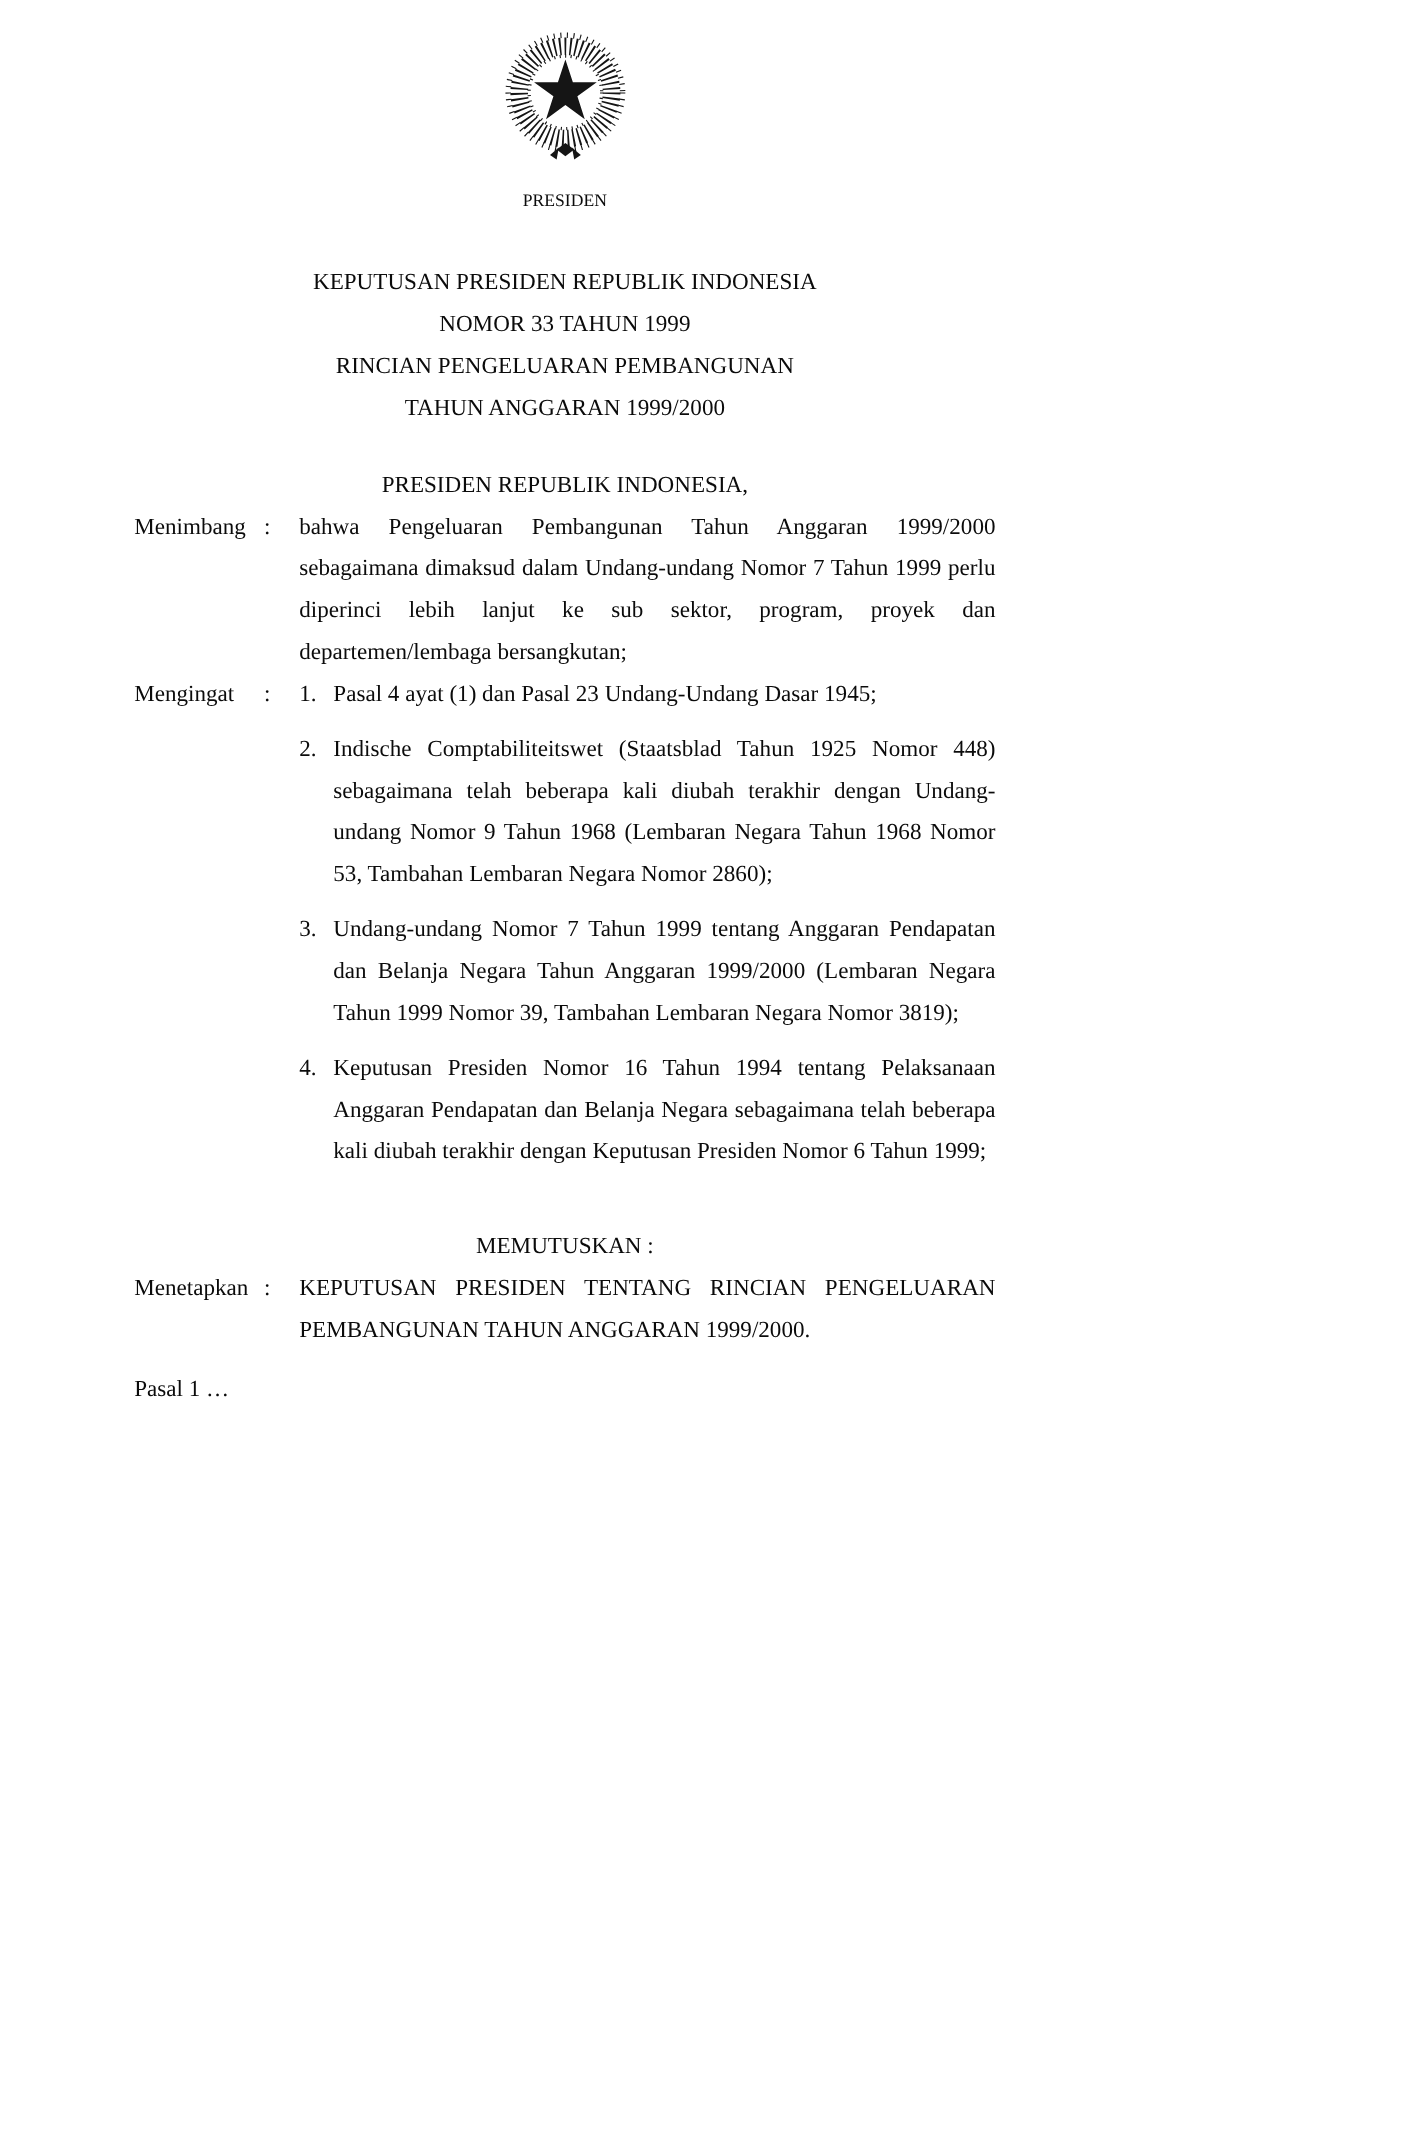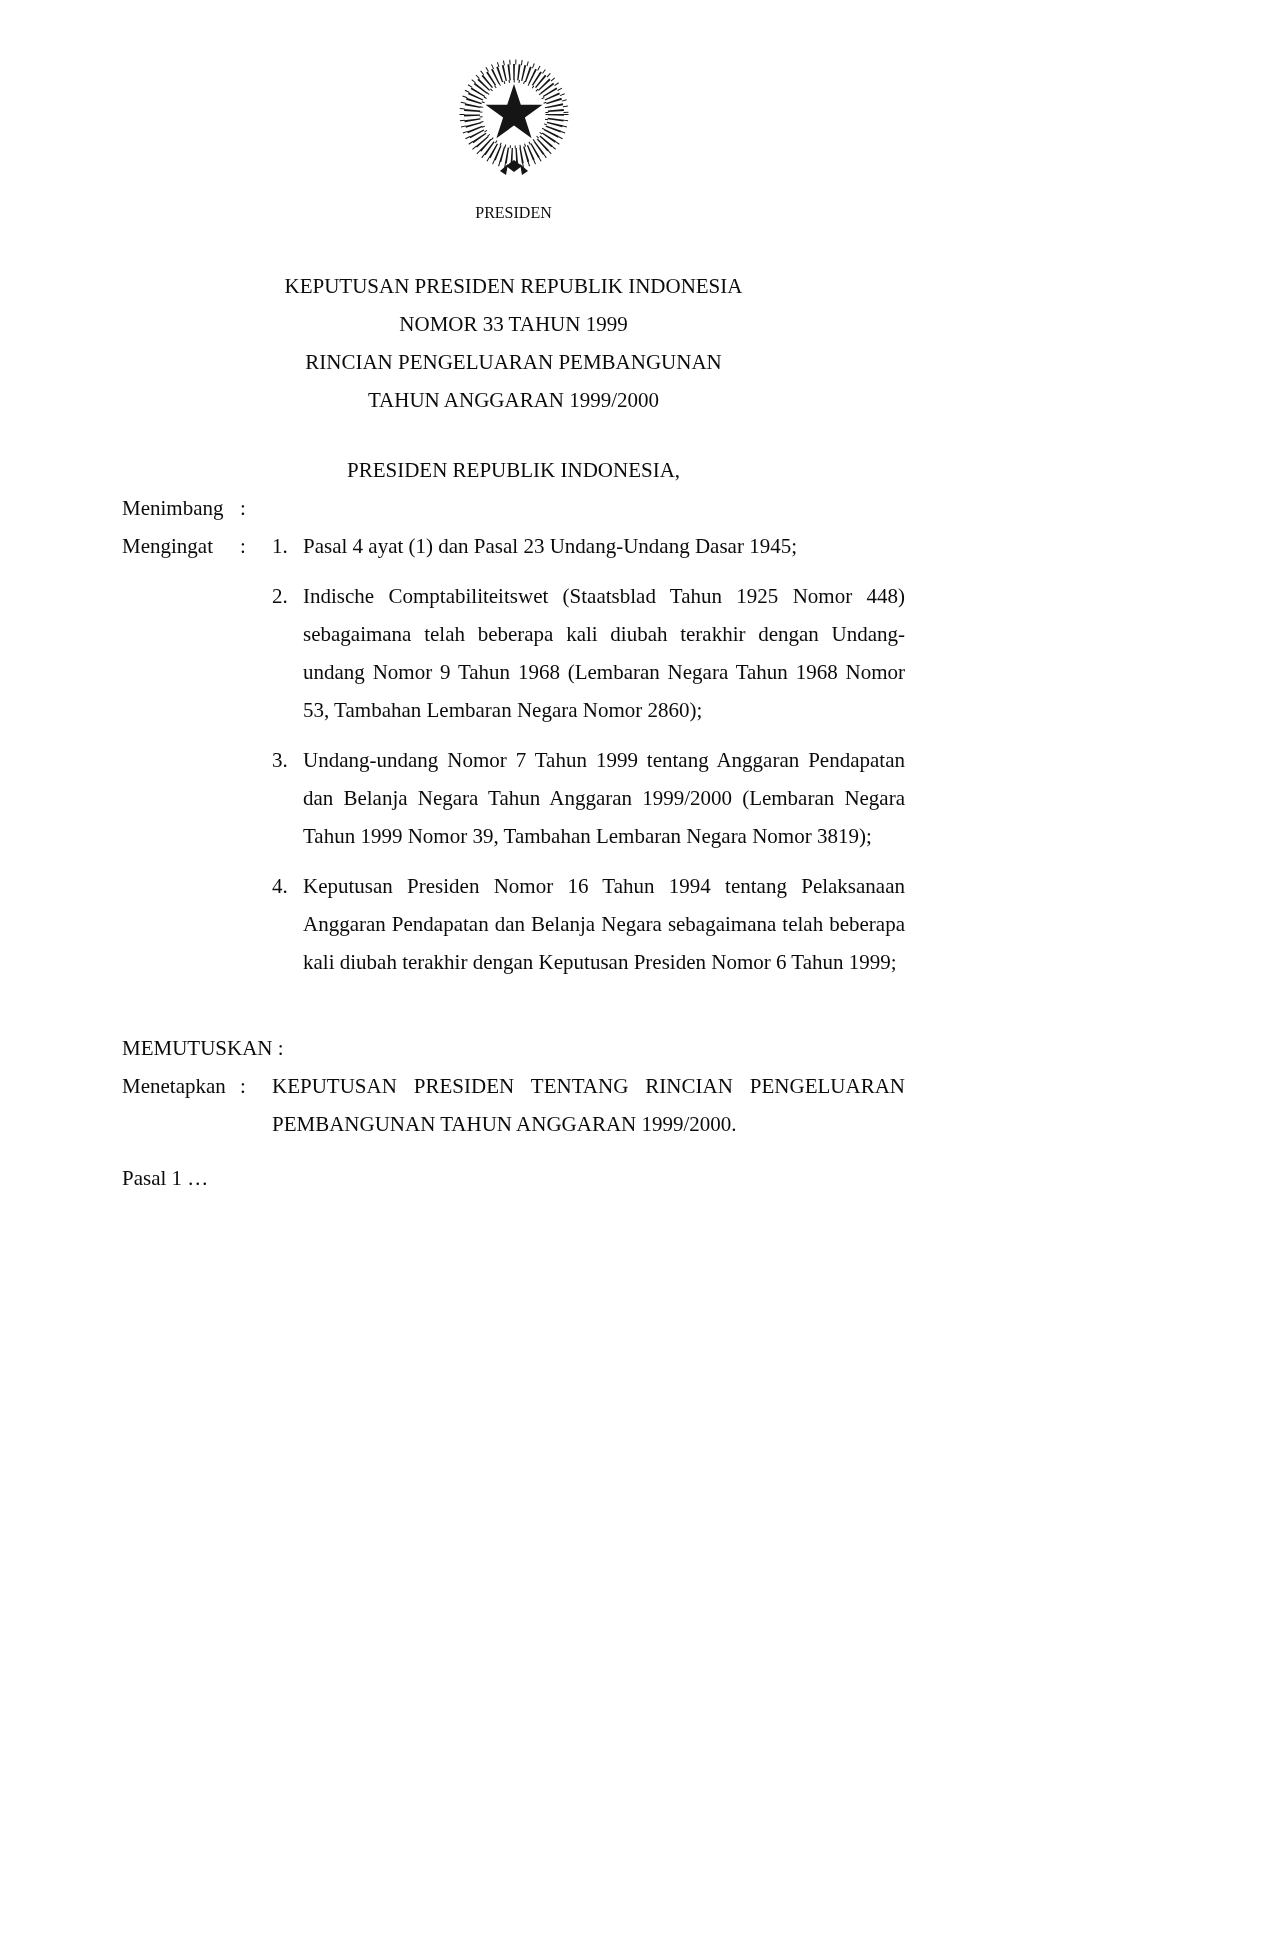--- a/index.html
+++ b/index.html
@@ -12,21 +12,21 @@
   }
   .page {
     position: relative;
     width: 1275px;
     height: 1950px;
     overflow: hidden;
   }
   .content {
     width: 783px;
     margin-left: 122px;
-    padding-top: 50px;
+    padding-top: 20px;
     font-size: 21px;
     line-height: 38px;
   }
   .seal-wrap {
     width: 128px;
     margin: 0 auto;
   }
   .letterhead {
     text-align: center;
     font-size: 16px;
@@ -47,20 +47,21 @@
   }
   .clause-label { width: 118px; flex: none; }
   .clause-colon { width: 32px; flex: none; }
   .clause-body  { flex: 1; min-width: 0; }
   .just { text-align: justify; }
   .recital-item { display: flex; align-items: flex-start; margin-top: 12px; }
   .recital-item:first-child { margin-top: 0; }
   .recital-num { width: 31px; flex: none; }
   .recital-text { flex: 1; min-width: 0; }
   .decision-heading {
+    text-align: center;
     margin-top: 48px;
   }
   .footer-note {
     text-align: left;
     margin-top: 16px;
   }
 </style>
 </head>
 <body>
 
@@ -90,20 +91,21 @@
       <div>NOMOR 33 TAHUN 1999</div>
       <div>RINCIAN PENGELUARAN PEMBANGUNAN</div>
       <div>TAHUN ANGGARAN 1999/2000</div>
     </div>
 
     <div class="salutation">PRESIDEN REPUBLIK INDONESIA,</div>
 
     <div class="clause">
       <div class="clause-label">Menimbang</div>
       <div class="clause-colon">:</div>
+      <div class="clause-body just">bahwa Pengeluaran Pembangunan Tahun Anggaran 1999/2000 sebagaimana dimaksud dalam Undang-undang Nomor 7 Tahun 1999 perlu diperinci lebih lanjut ke sub sektor, program, proyek dan departemen/lembaga bersangkutan;</div>
     </div>
 
     <div class="clause">
       <div class="clause-label">Mengingat</div>
       <div class="clause-colon">:</div>
       <div class="clause-body">
 
         <div class="recital-item">
           <div class="recital-num">1.</div>
           <div class="recital-text just">Pasal 4 ayat (1) dan Pasal 23 Undang-Undang Dasar 1945;</div>

